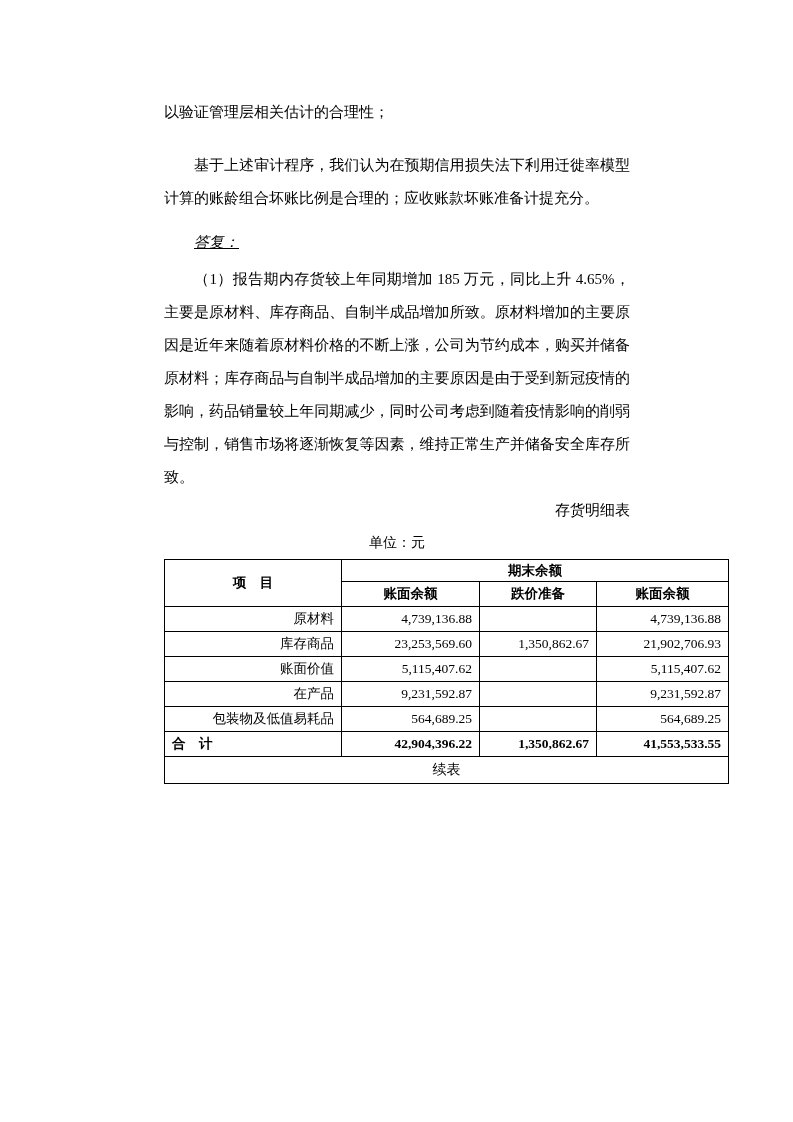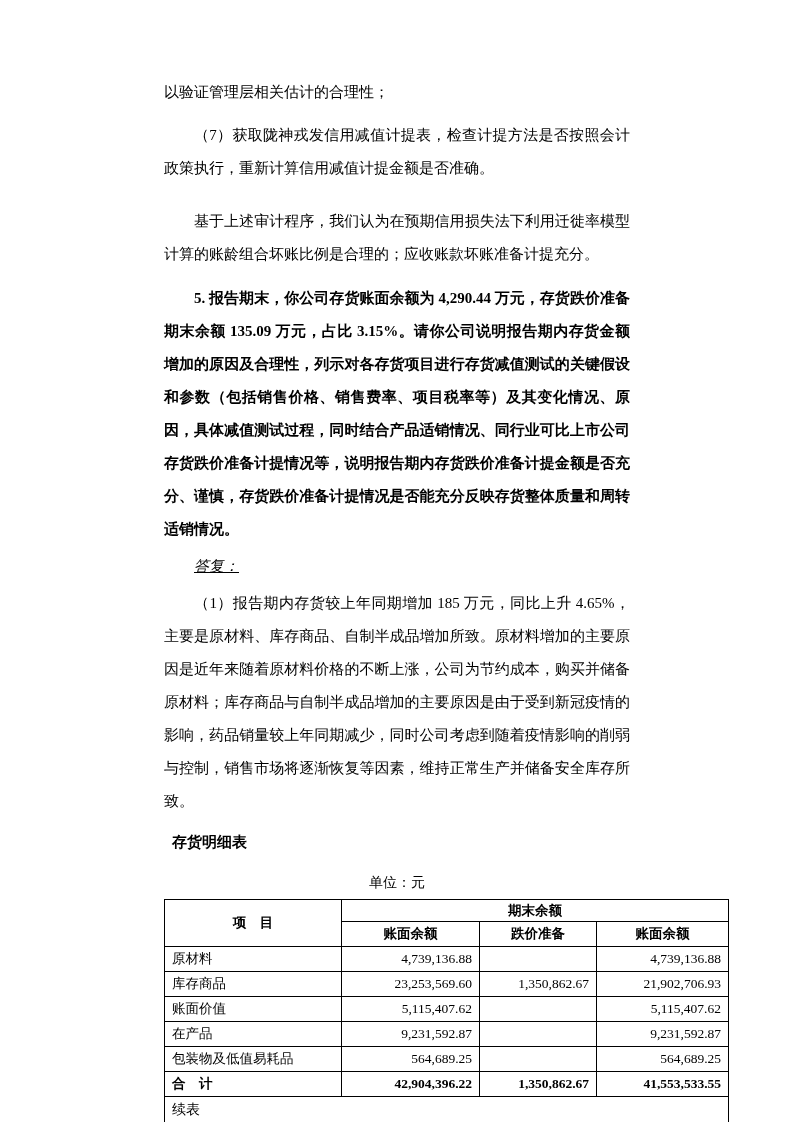--- a/index.html
+++ b/index.html
@@ -6,21 +6,21 @@
     margin: 0;
     padding: 0;
     background: #ffffff;
   }
   .page {
     position: relative;
     width: 695px;
     height: 1122px;
     margin: 0 auto;
     background: #ffffff;
-    padding: 76px 114px 0 115px;
+    padding: 96px 114px 0 115px;
     box-sizing: border-box;
     font-family: "Liberation Serif", "DejaVu Serif", serif;
     font-size: 15px;
     color: #000000;
     overflow: hidden;
   }
   .para {
     margin: 0 0 4px 0;
     line-height: 33px;
     text-align: justify;
@@ -29,24 +29,24 @@
   .para.bold   { font-weight: bold; }
   .mb10 { margin-bottom: 10px; }
   .mb11 { margin-bottom: 11px; margin-top: 20px; }
   .mb0  { margin-bottom: 0; }
   .reply-label {
     font-weight: normal;
     font-style: italic;
     text-decoration: underline;
   }
   .table-title {
-    margin: 8px;
+    margin: 0;
     font-size: 15px;
-    font-weight: bold;
-    text-align: left;
+    font-weight: normal;
+    text-align: right;
     line-height: 33px;
   }
   .unit-label {
     text-align: center;
     font-size: 14px;
     line-height: 32px;
   }
   table.inv {
     width: 100%;
     border-collapse: collapse;
@@ -59,43 +59,41 @@
     height: 24px;
     line-height: 1.45;
     overflow: hidden;
     white-space: nowrap;
   }
   .inv thead th {
     font-weight: bold;
     text-align: center;
   }
   .inv thead tr.group-row th { height: 21px; }
-  .inv td.item { text-align: left; }
+  .inv td.item { text-align: right; }
   .inv td.num  { text-align: right; }
   .inv tr.total-row td { font-weight: bold; }
   .inv tr.total-row td.item { text-align: left; }
   .inv td.continued {
-    text-align: left;
+    text-align: center;
     font-size: 14px;
     height: 26px;
     font-weight: normal;
   }
 </style>
 </head>
 <body>
 
 <div class="page">
 
   <p class="para mb10">以验证管理层相关估计的合理性；</p>
 
-  <p class="para indent">（7）获取陇神戎发信用减值计提表，检查计提方法是否按照会计政策执行，重新计算信用减值计提金额是否准确。</p>
 
   <p class="para indent mb11">基于上述审计程序，我们认为在预期信用损失法下利用迁徙率模型计算的账龄组合坏账比例是合理的；应收账款坏账准备计提充分。</p>
 
-  <p class="para indent bold">5. 报告期末，你公司存货账面余额为 4,290.44 万元，存货跌价准备期末余额 135.09 万元，占比 3.15%。请你公司说明报告期内存货金额增加的原因及合理性，列示对各存货项目进行存货减值测试的关键假设和参数（包括销售价格、销售费率、项目税率等）及其变化情况、原因，具体减值测试过程，同时结合产品适销情况、同行业可比上市公司存货跌价准备计提情况等，说明报告期内存货跌价准备计提金额是否充分、谨慎，存货跌价准备计提情况是否能充分反映存货整体质量和周转适销情况。</p>
 
   <p class="para indent"><span class="reply-label">答复：</span></p>
 
   <p class="para indent mb0">（1）报告期内存货较上年同期增加 185 万元，同比上升 4.65%，主要是原材料、库存商品、自制半成品增加所致。原材料增加的主要原因是近年来随着原材料价格的不断上涨，公司为节约成本，购买并储备原材料；库存商品与自制半成品增加的主要原因是由于受到新冠疫情的影响，药品销量较上年同期减少，同时公司考虑到随着疫情影响的削弱与控制，销售市场将逐渐恢复等因素，维持正常生产并储备安全库存所致。</p>
 
   <h3 class="table-title">存货明细表</h3>
 
   <div class="unit-label">单位：元</div>
 
   <table class="inv">

